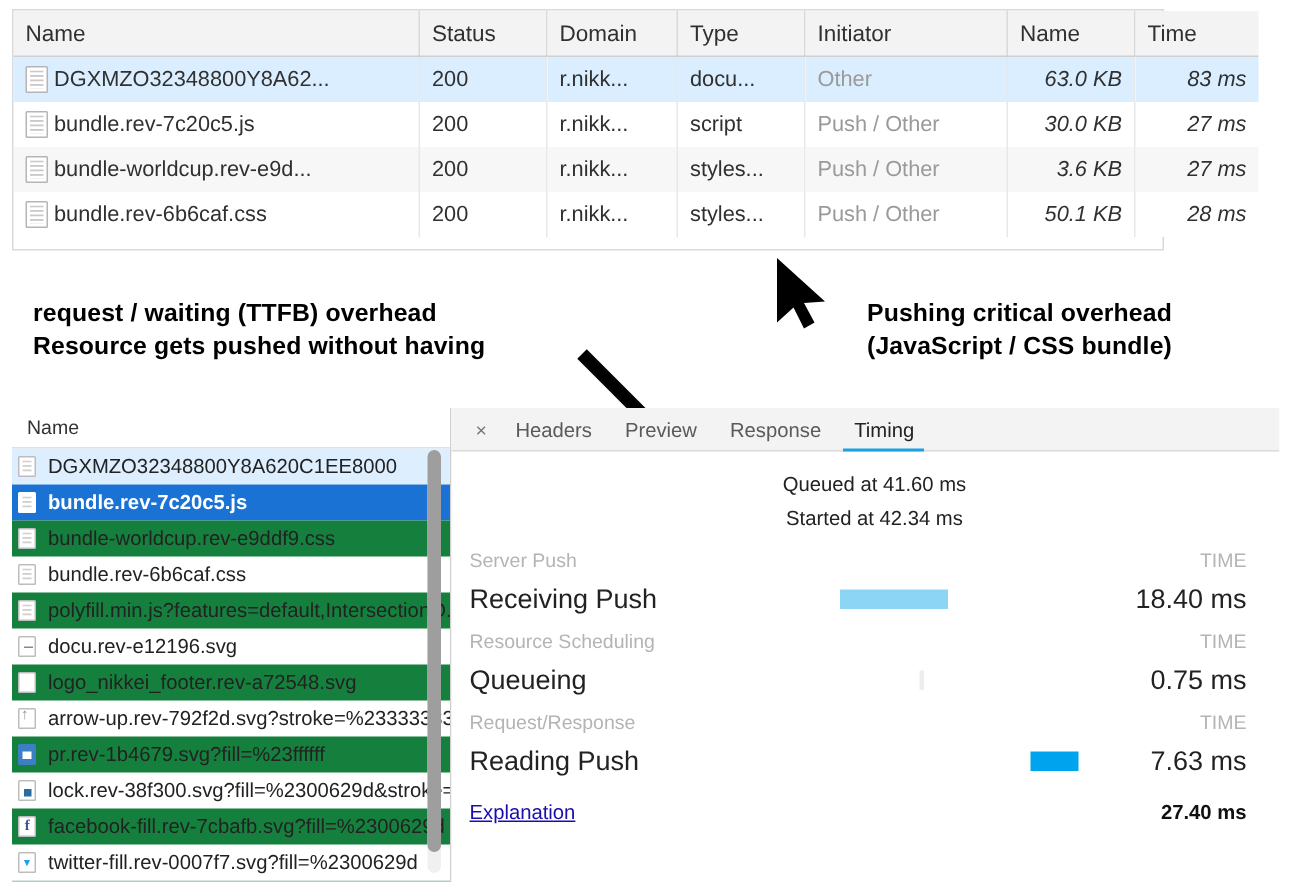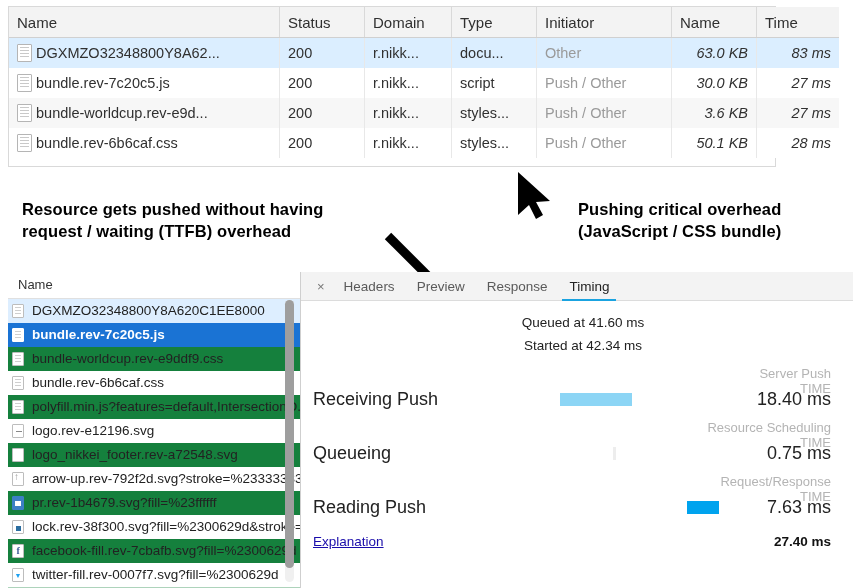--- a/index.html
+++ b/index.html
@@ -172,24 +172,23 @@
   }
   #dt-tabs .closex{
     display:flex;align-items:center;padding:0 8px;color:#777;font-size:13px;
   }
 
   #timing{
     position:relative;padding:10px 0 0 12px;font-size:13.5px;color:#222;
   }
   .tline{height:23px;line-height:23px;text-align:center;}
   .grp{
-    display:flex;align-items:flex-end;height:22px;
+    display:flex;align-items:flex-start;height:22px;
     color:#b4b4b4;font-size:13px;margin-top:9px;
     width:518px;
-    flex-direction:column;
   }
   .grp .gname{flex:1;}
   .grp .gtime{width:80px;text-align:right;}
   .trow{
     display:flex;align-items:center;height:23px;
     width:518px;color:#222;font-size:18px;position:relative;
   }
   .trow .tname{width:148px;flex:0 0 148px;}
   .trow .track{flex:1;position:relative;height:23px;}
   .trow .bar{position:absolute;top:5px;height:13px;border-radius:0;}
@@ -270,22 +269,22 @@
         <td class="c-type">styles...</td>
         <td class="c-init muted">Push / Other</td>
         <td class="c-size">50.1 KB</td>
         <td class="c-time">28 ms</td>
       </tr>
     </tbody>
   </table>
 </div>
 
 <div class="anno" id="anno-left">
+  <div>request / waiting (TTFB) overhead</div>
   <div>Resource gets pushed without having</div>
-  <div>request / waiting (TTFB) overhead</div>
 </div>
 
 <div class="anno" id="anno-right">
   <div>Pushing critical overhead</div>
   <div>(JavaScript / CSS bundle)</div>
 </div>
 
 <svg class="overlay" viewBox="0 0 861 588">
 
   <g>
@@ -319,21 +318,21 @@
       <div class="frow">
         <span class="ico lined"></span>
         <span class="label">bundle.rev-6b6caf.css</span>
       </div>
       <div class="frow zebra">
         <span class="ico lined"></span>
         <span class="label">polyfill.min.js?features=default,IntersectionO..</span>
       </div>
       <div class="frow">
         <span class="ico dash"></span>
-        <span class="label">logo.rev-e12196.svg</span>
+        <span class="label">docu.rev-e12196.svg</span>
       </div>
       <div class="frow zebra">
         <span class="ico blank"></span>
         <span class="label">logo_nikkei_footer.rev-a72548.svg</span>
       </div>
       <div class="frow">
         <span class="ico arrowup"></span>
         <span class="label">arrow-up.rev-792f2d.svg?stroke=%23333333</span>
       </div>
       <div class="frow zebra">

